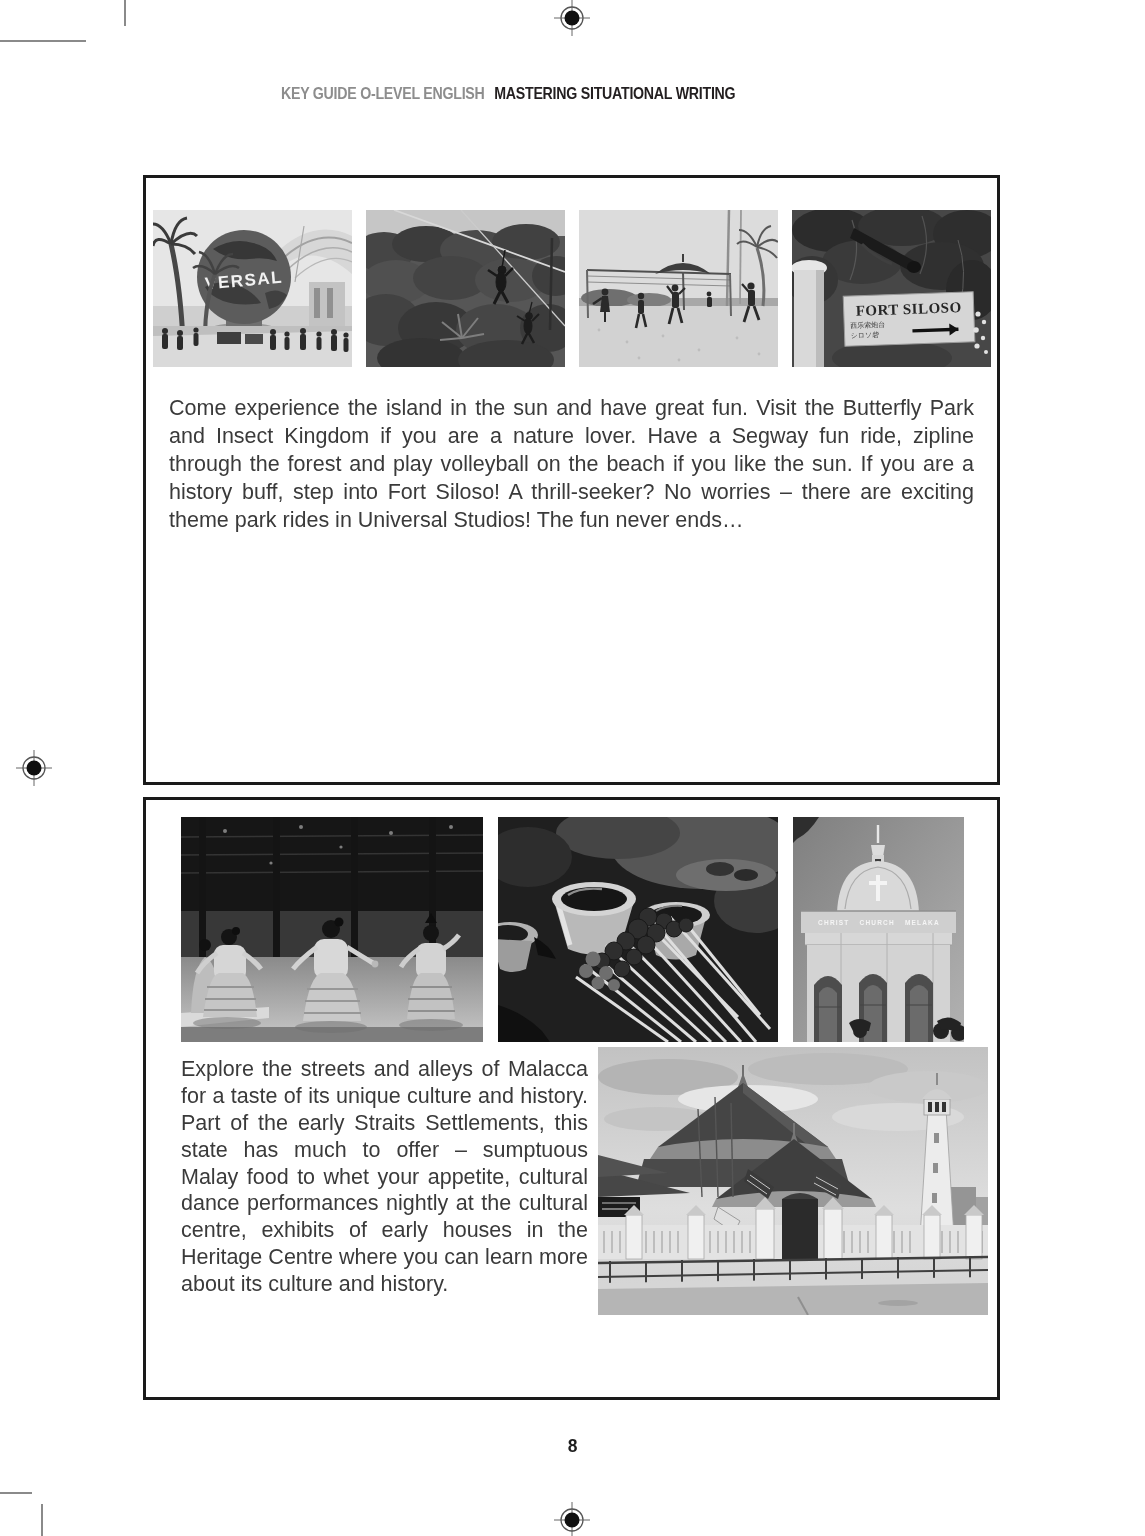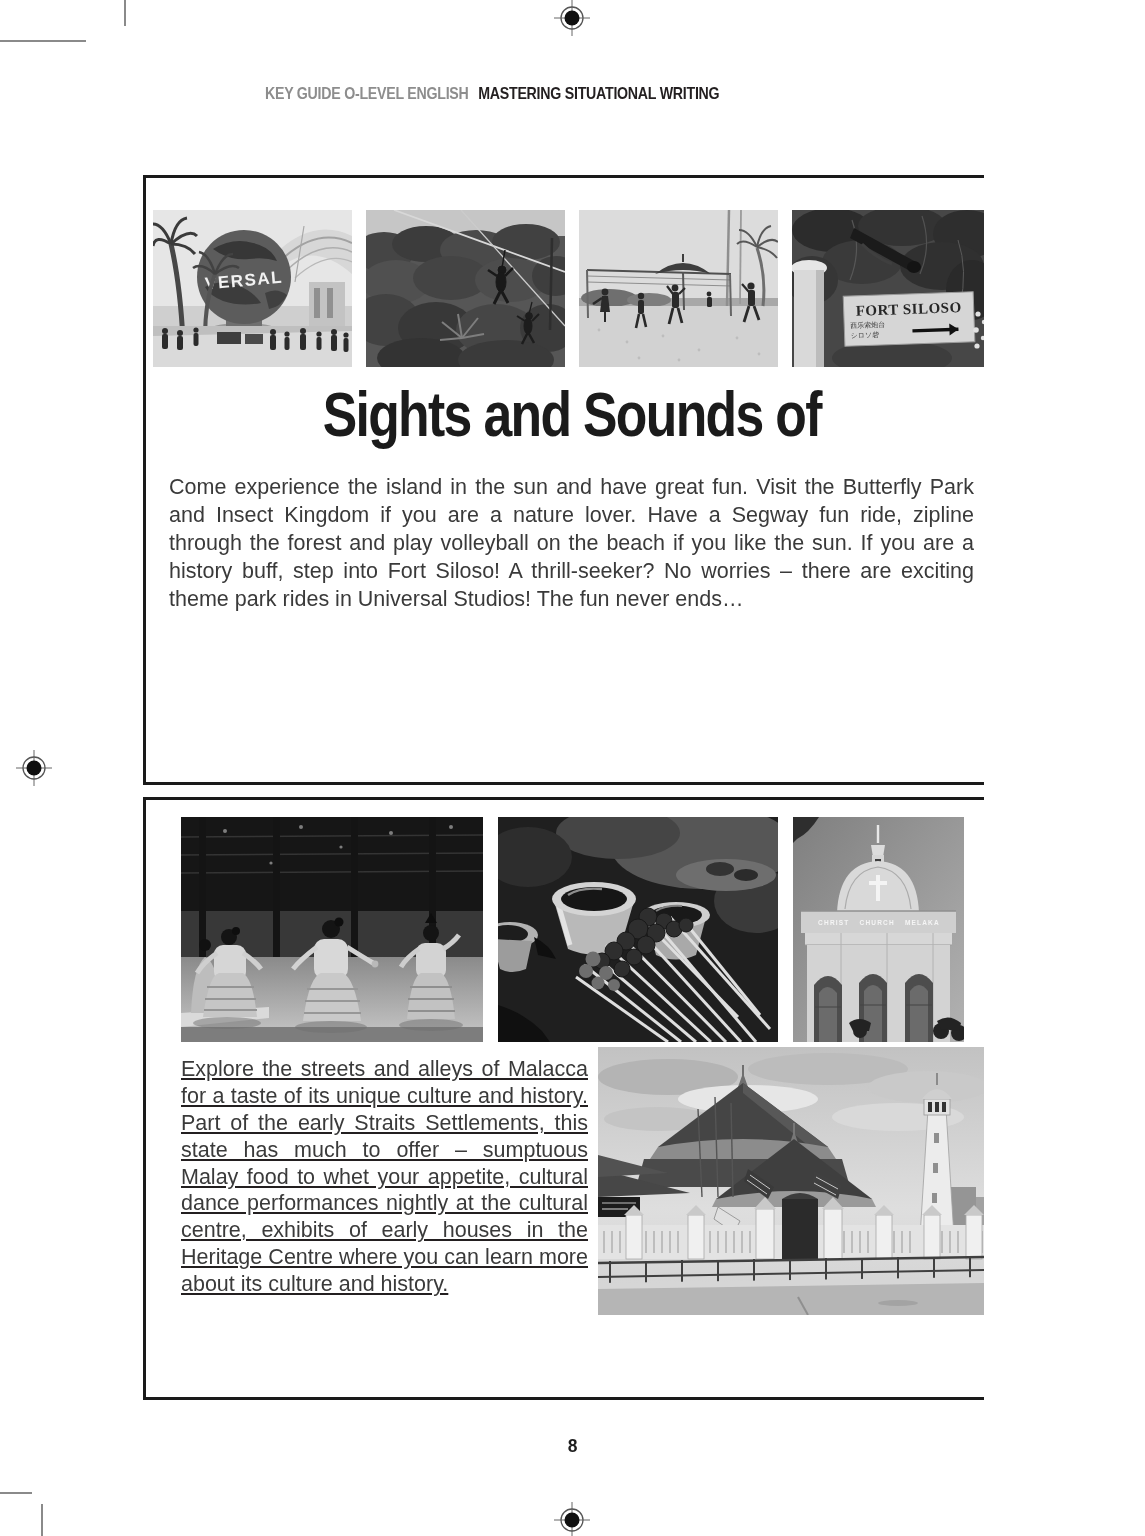--- a/index.html
+++ b/index.html
@@ -1,17 +1,17 @@
 <!DOCTYPE html>
 <html><head>
 <meta charset="utf-8">
 <style>
   html,body{margin:0;padding:0;background:#ffffff;}
   #page{position:relative;width:984px;height:1536px;background:#fff;overflow:hidden;
-        font-family:"Liberation Sans",sans-serif;color:#231f20;}
+        font-family:"Liberation Sans",sans-serif;color:#231f20;padding-left:33px;}
 
   
   .cm{position:absolute;background:#8a8a8a;}
   .regmark{position:absolute;width:36px;height:36px;}
 
   
   .header{position:absolute;top:84px;left:0;width:100%;text-align:center;
           font-weight:bold;font-size:16.5px;white-space:nowrap;}
   .hdr-inner{display:inline-block;transform:scaleX(0.86);letter-spacing:-0.3px;}
   .hdr-gray{color:#8d8d8d;}
@@ -35,21 +35,21 @@
                 font-size:101px;letter-spacing:3px;color:#141414;}
 
   .ad-body{font-size:21.5px;line-height:1.3;text-align:justify;color:#3a3a3a;}
   .sentosa-body{margin:28px 23px 0;}
 
   .malacca-heading{font-family:"DejaVu Serif",serif;font-weight:bold;
                    font-size:55px;line-height:1.05;letter-spacing:-1px;
                    margin:16px 0 0 35px;color:#191617;}
   .malacca-photos{display:flex;gap:15px;margin:17px 0 0 35px;}
   .malacca-photos svg{display:block;}
-  .malacca-bottom{display:flex;align-items:flex-start;margin:5px 0 0 35px;text-decoration:underline;}
+  .malacca-bottom{display:flex;align-items:flex-start;margin:5px 0 0 35px;}
   .malacca-body{width:407px;margin-top:9px;line-height:1.25;}
   .mosque-wrap{margin-left:10px;}
 
   .page-num{position:absolute;top:1436px;left:0;width:1145px;text-align:center;
             font-size:17.5px;font-weight:bold;color:#1e1e1e;}
 </style>
 </head>
 <body>
 
 <div id="page">
@@ -301,23 +301,20 @@
           <circle cx="186" cy="104" r="2.6"></circle>
             <circle cx="192" cy="112" r="2.2"></circle>
             <circle cx="184" cy="120" r="2.8"></circle>
           <circle cx="191" cy="128" r="2.2"></circle>
             <circle cx="185" cy="136" r="2.6"></circle>
             <circle cx="194" cy="142" r="2"></circle>
         </g>
       </svg>
     </div>
 
-    <div class="sights-heading">
-      <span class="cond">Sights and Sounds of</span>
-    </div>
     <p class="ad-body sentosa-body">Come experience the island in the sun and have great fun. Visit the Butterfly Park and Insect Kingdom if you are a nature lover. Have a Segway fun ride, zipline through the forest and play volleyball on the beach if you like the sun. If you are a history buff, step into Fort Siloso! A thrill-seeker? No worries – there are exciting theme park rides in Universal Studios! The fun never ends…</p>
   </div>
 
   <div class="ad-box" id="malacca-box">
 
     <div class="malacca-photos">
 
       <svg width="302" height="225" viewBox="0 0 302 225">
         <defs>
           <linearGradient id="floorg" x1="0" y1="0" x2="0" y2="1">

